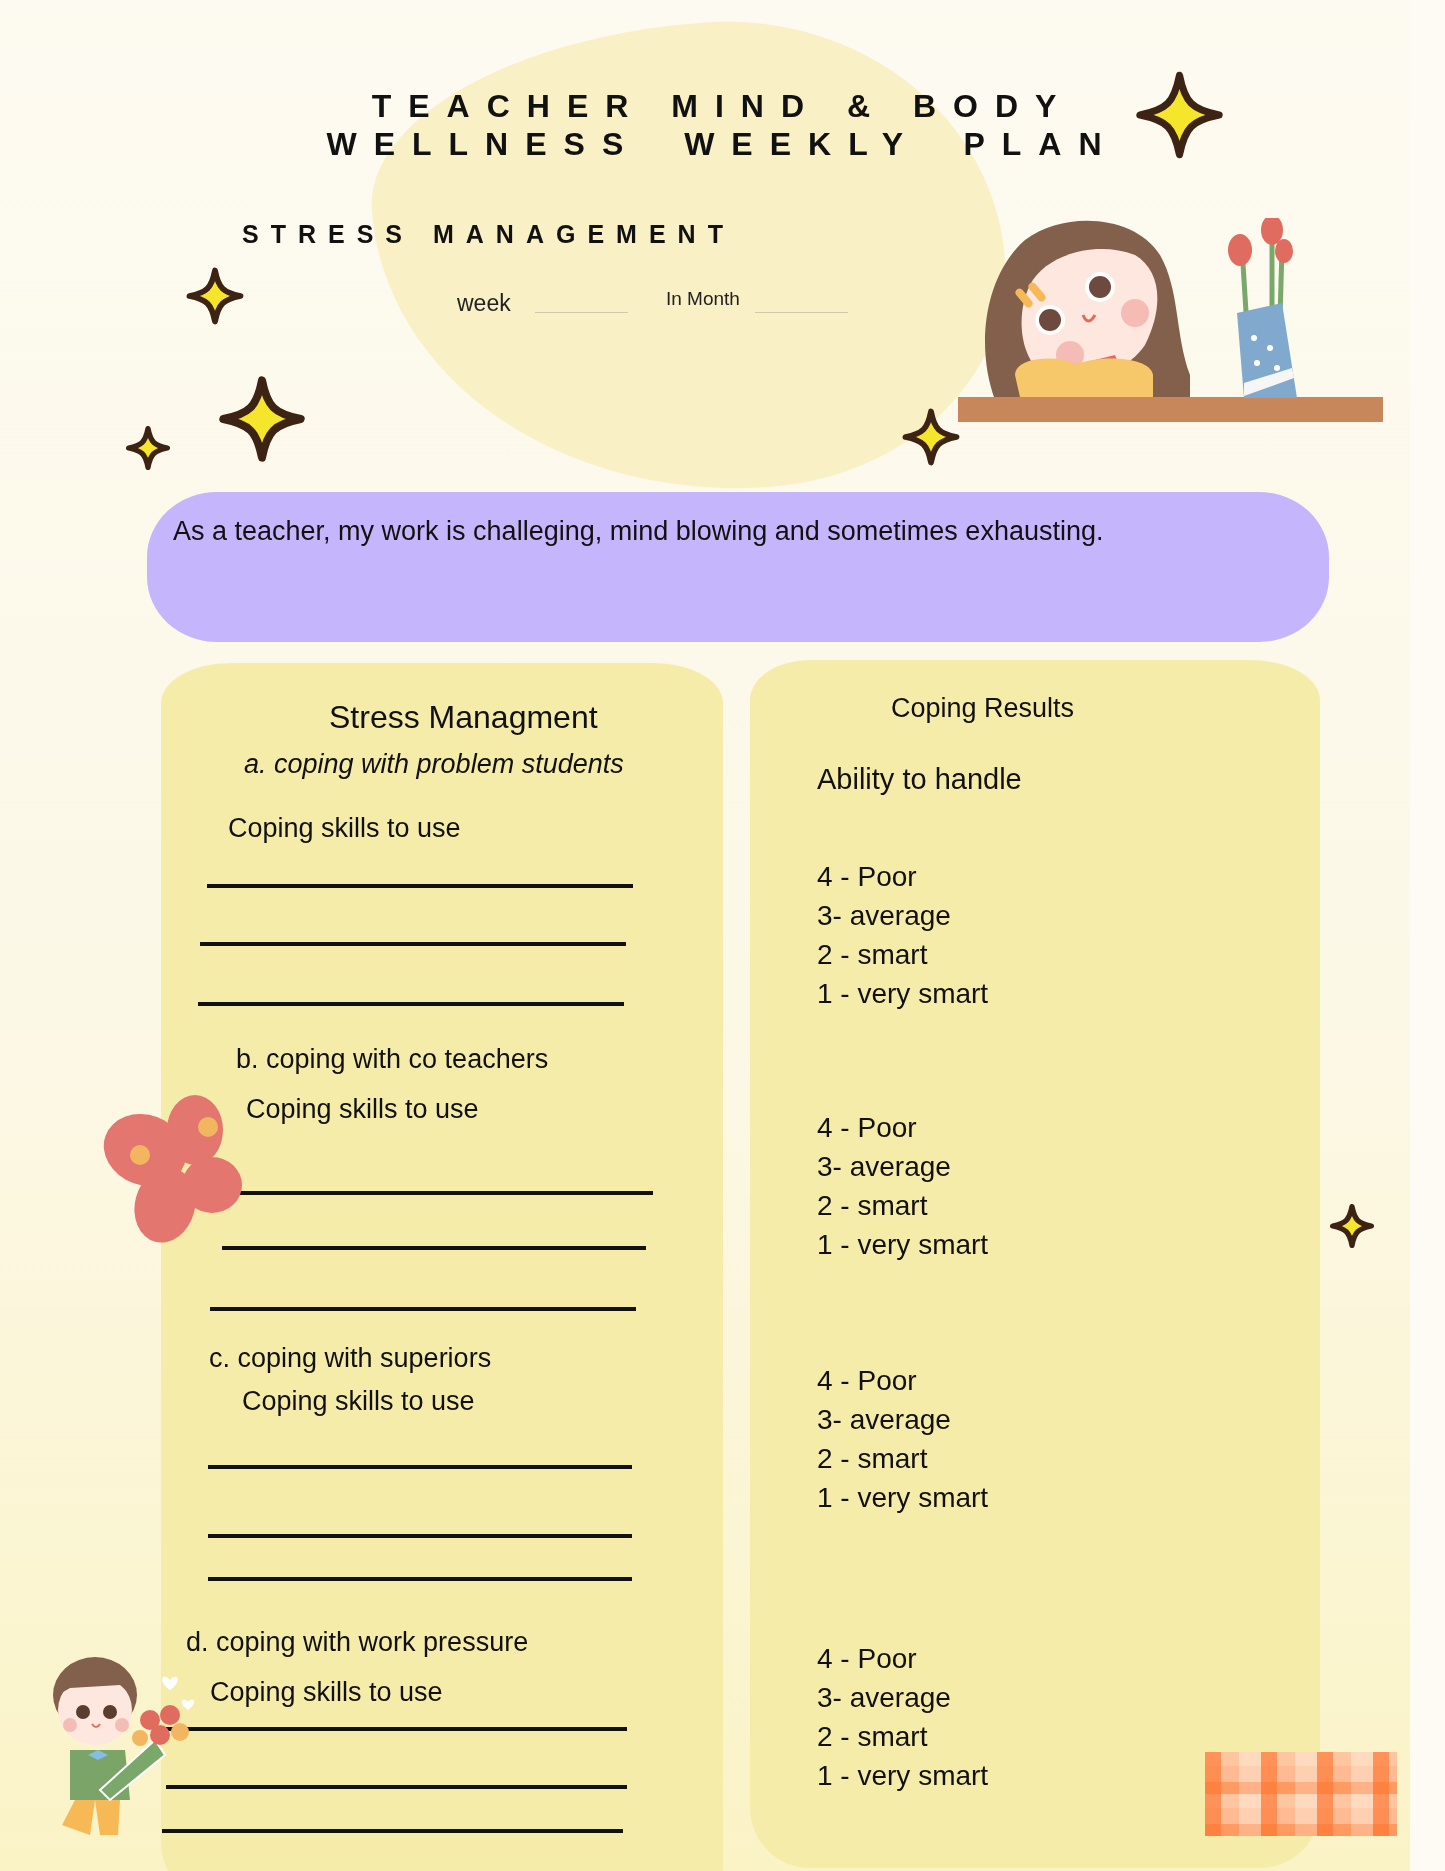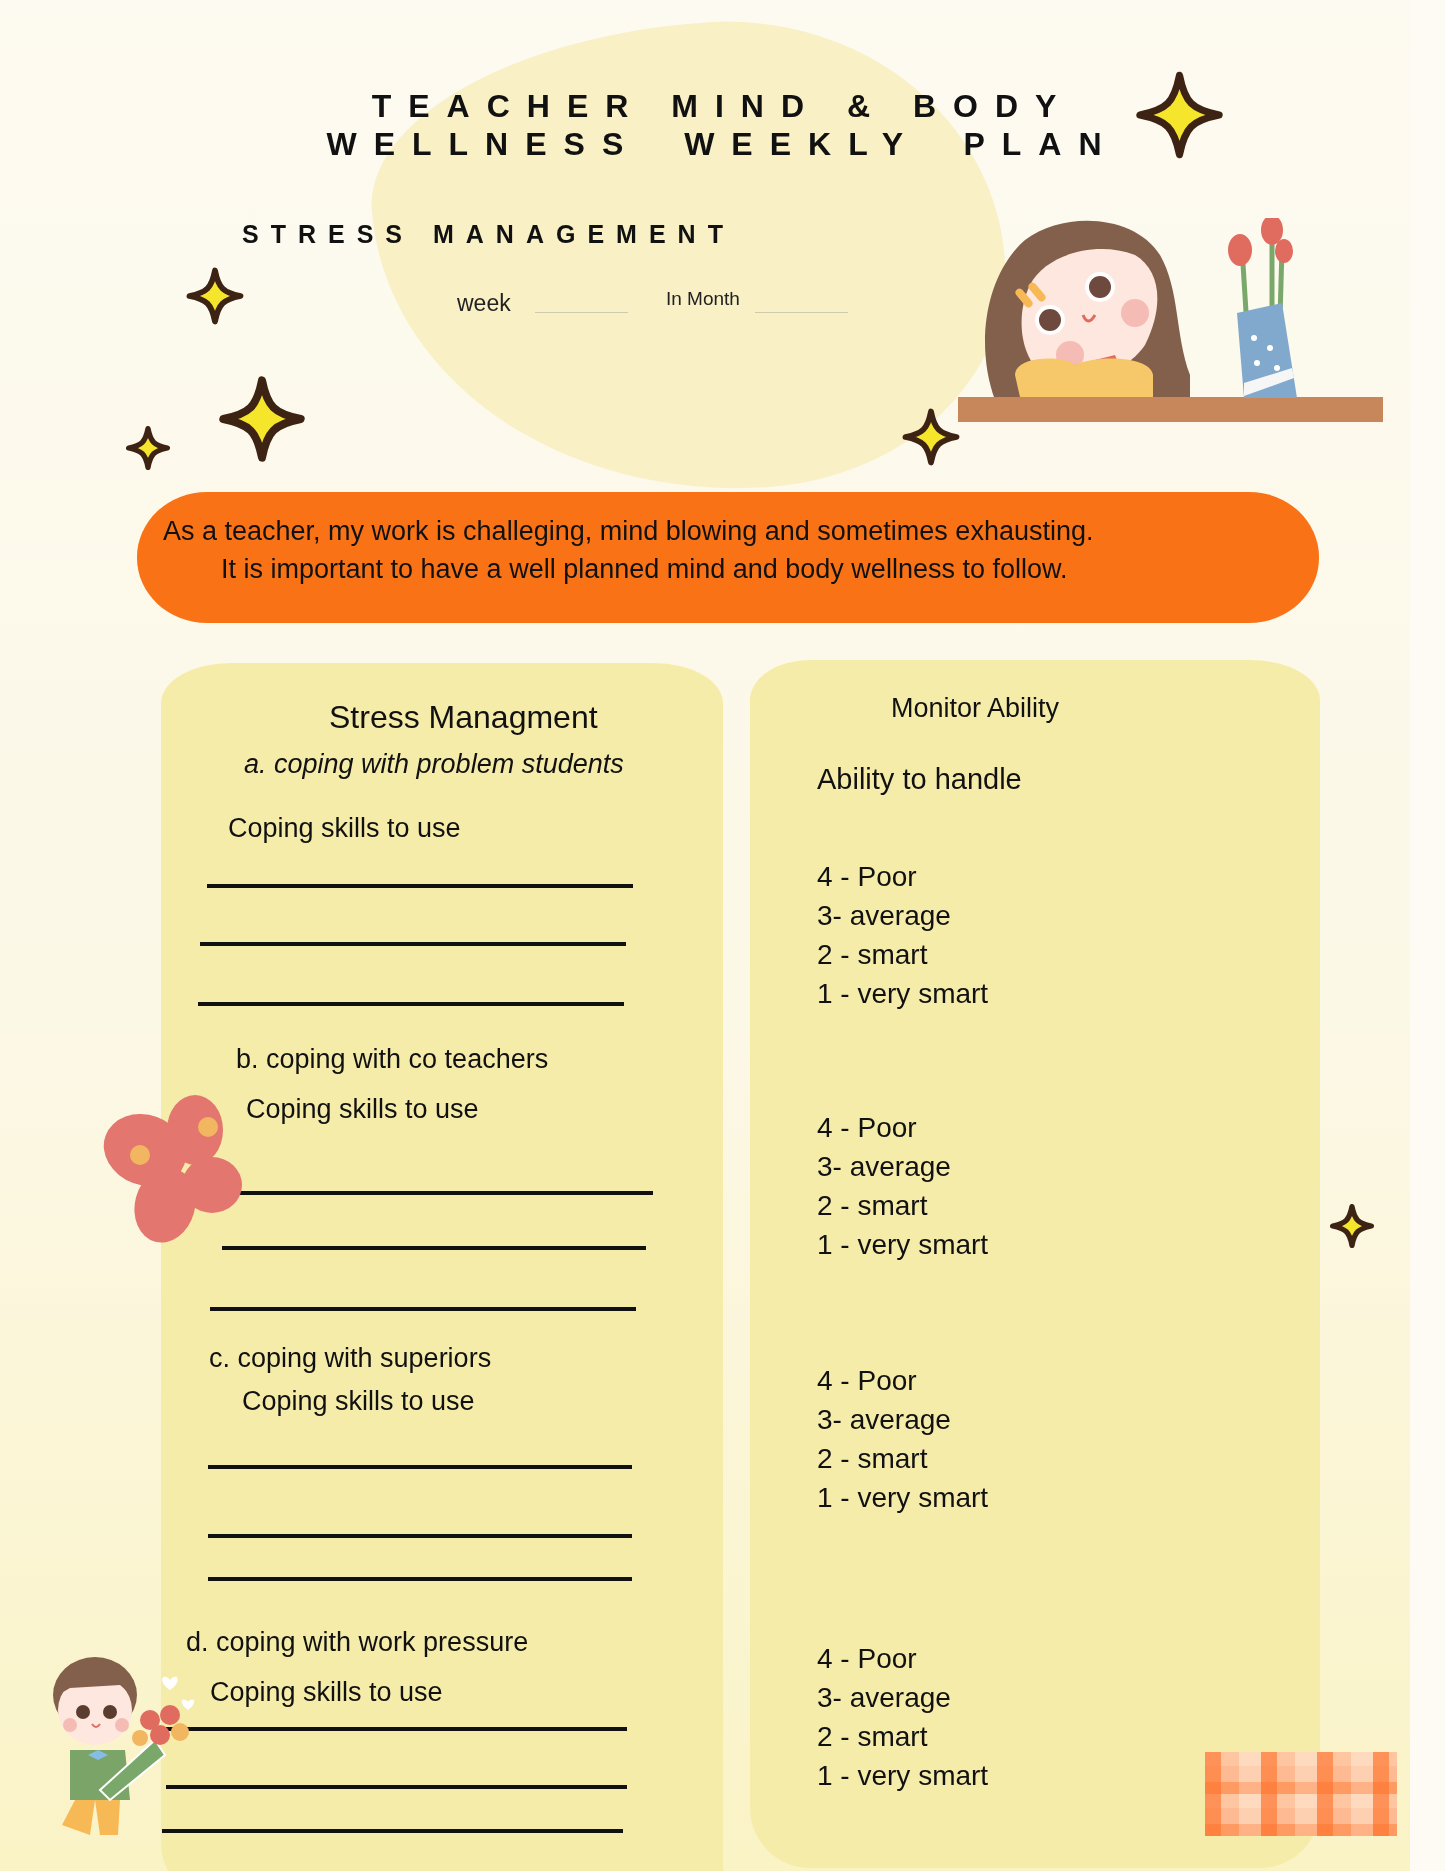--- a/index.html
+++ b/index.html
@@ -4,21 +4,21 @@
 <style>
   html,body{margin:0;padding:0;}
   body{width:1445px;height:1871px;position:relative;overflow:hidden;background:#fefbf4;font-family:"Liberation Sans","DejaVu Sans",sans-serif;color:#111;}
   .page{position:absolute;left:0;top:0;width:1410px;height:1871px;background:linear-gradient(to bottom,#fdfaf1 0%,#fcf8e6 55%,#faf3c6 100%);}
   .blob{position:absolute;left:376px;top:24px;width:628px;height:468px;background:#f9f0c6;border-radius:55% 45% 40% 60% / 35% 55% 45% 65%;transform:rotate(-4deg);}
   .title{position:absolute;left:200px;width:1045px;text-align:center;font-weight:700;font-size:32px;letter-spacing:17px;line-height:44px;}
   .subtitle{position:absolute;left:242px;top:220px;width:860px;font-weight:700;font-size:25px;letter-spacing:12px;}
   .weekrow{position:absolute;top:288px;left:455px;width:420px;height:40px;}
   .weekrow .lbl{position:absolute;font-size:23px;color:#222;}
   .weekrow .line{position:absolute;height:1px;background:#cfc9ae;}
-  .pill{position:absolute;left:137px;top:492px;width:1182px;height:131px;background:#f97316;border-radius:70px / 65px;}
+  .pill{position:absolute;left:147px;top:492px;width:1182px;height:150px;background:#c4b5fd;border-radius:70px / 65px;}
   .pill .txt{position:absolute;left:0;top:20px;width:100%;font-size:27px;line-height:38px;color:#111;}
   .pill .l1{padding-left:26px;}
   .pill .l2{padding-left:84px;}
   .panel{position:absolute;background:#f6ecaa;}
   .panel.left{left:161px;top:663px;width:562px;height:1240px;border-radius:70px 70px 0 60px / 40px 40px 0 60px;}
   .panel.right{left:750px;top:660px;width:570px;height:1208px;border-radius:60px 70px 60px 60px / 40px 40px 60px 60px;}
   .t{position:absolute;font-size:27px;color:#111;white-space:nowrap;}
   .wline{position:absolute;height:4px;background:#111;}
   .scale{position:absolute;left:817px;font-size:28px;line-height:39px;color:#111;}
   .sparkle{position:absolute;}
@@ -89,21 +89,20 @@
   <circle cx="32" cy="120" r="3" fill="#fff"></circle>
     <circle cx="48" cy="130" r="3" fill="#fff"></circle>
     <circle cx="35" cy="145" r="3" fill="#fff"></circle>
     <circle cx="55" cy="150" r="3" fill="#fff"></circle>
   <path d="M22 165 L70 150 L72 160 L22 178Z" fill="#f6f6f6"></path>
 </svg>
 
 <div class="pill">
   <div class="txt">
     <div class="l1">As a teacher, my work is  challeging, mind blowing and sometimes exhausting.</div>
-    <div class="l2">It is important to have a well planned mind and body wellness to follow.</div>
   </div>
 </div>
 
 <div class="panel left"></div>
 <div class="t" style="left:329px;top:699px;font-size:32px;">Stress Managment</div>
 
 <div class="t" style="left:244px;top:749px;font-style:italic;">a. coping with problem students</div>
 <div class="t" style="left:228px;top:813px;">Coping skills to use</div>
 <div class="wline" style="left:207px;top:884px;width:426px;"></div>
 <div class="wline" style="left:200px;top:942px;width:426px;"></div>
@@ -153,21 +152,21 @@
   <circle cx="110" cy="70" r="10" fill="#e06b5f"></circle>
     <circle cx="130" cy="65" r="10" fill="#e06b5f"></circle>
     <circle cx="120" cy="85" r="10" fill="#e06b5f"></circle>
     <circle cx="140" cy="82" r="9" fill="#f2b660"></circle>
     <circle cx="100" cy="88" r="8" fill="#f2b660"></circle>
   <path d="M130 30 c-6 -8 -14 0 0 10 c14 -10 6 -18 0 -10z" fill="#fff"></path>
   <path d="M148 52 c-5 -6 -11 0 0 8 c11 -8 5 -14 0 -8z" fill="#fff"></path>
 </svg>
 
 <div class="panel right"></div>
-<div class="t" style="left:891px;top:693px;">Monitor Ability</div>
+<div class="t" style="left:891px;top:693px;">Coping Results</div>
 <div class="t" style="left:817px;top:763px;font-size:29px;">Ability to handle</div>
 
 <div class="scale" style="top:857px;">
   <div>4 - Poor</div>
   <div>3- average</div>
   <div>2 - smart</div>
   <div>1 -  very smart</div>
 </div>
 <div class="scale" style="top:1108px;">
   <div>4 - Poor</div>

